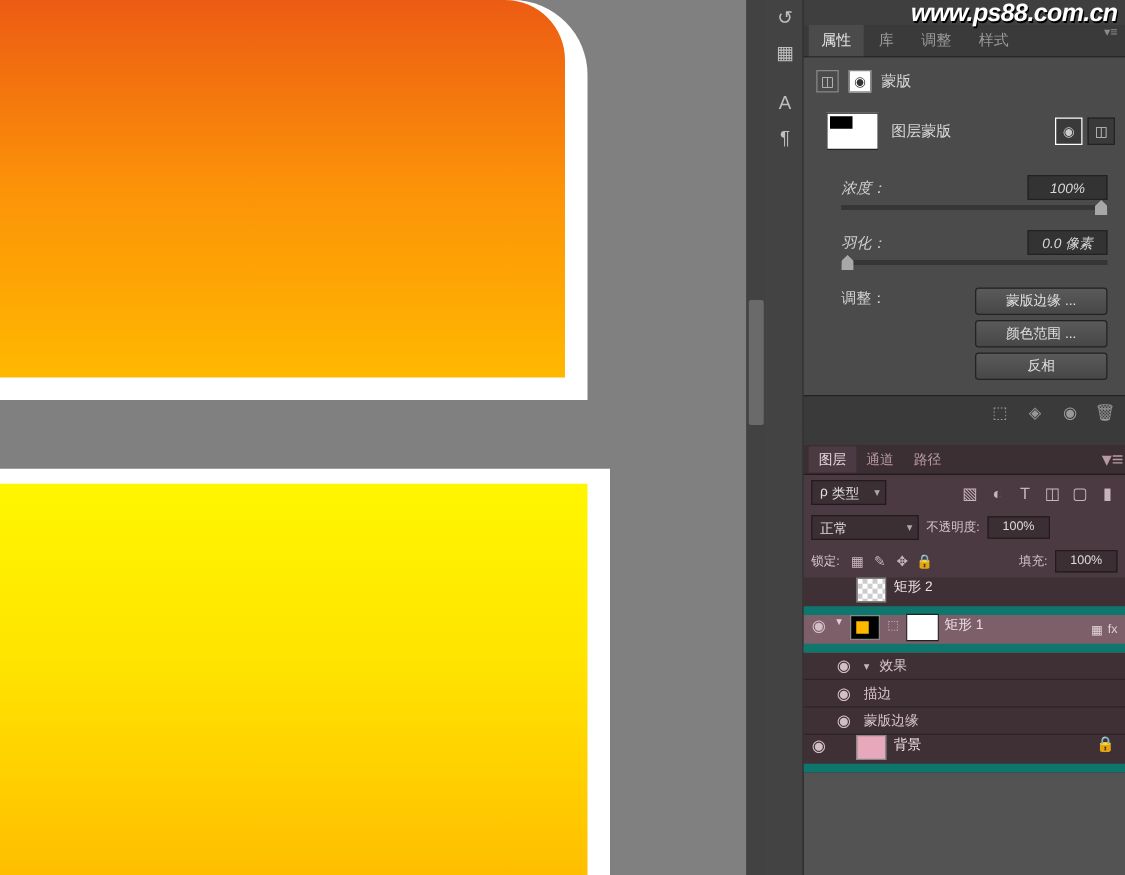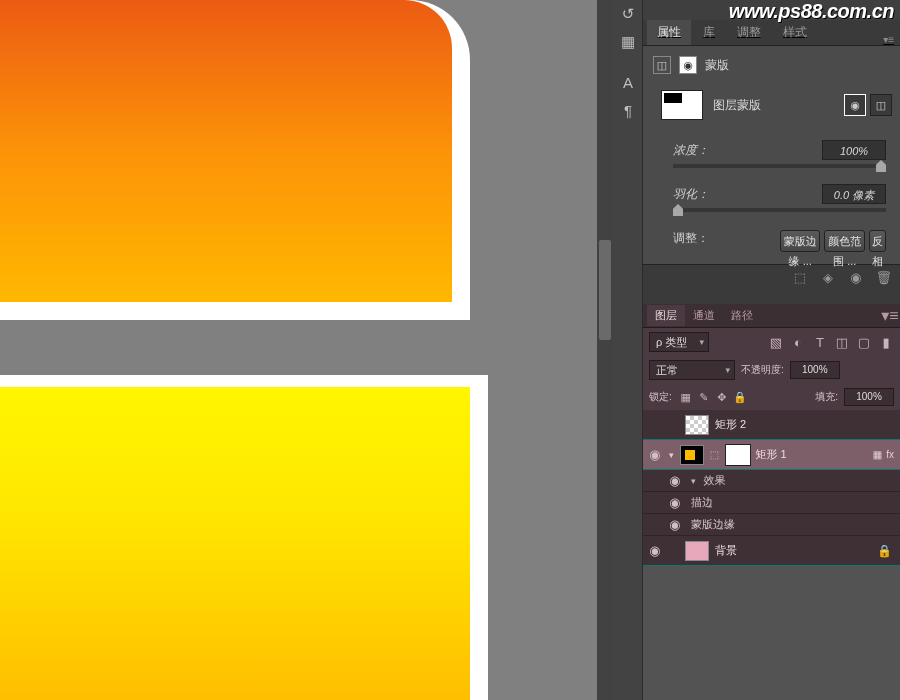--- a/index.html
+++ b/index.html
@@ -8,62 +8,62 @@
 .shape1 { position:absolute; left:-10px; top:0; width:480px; height:320px; background:#fff; border-radius:0 60px 0 0; }
 .shape1-inner { position:absolute; left:0; top:0; width:462px; height:302px; border-radius:0 48px 0 0; background:linear-gradient(to bottom,#ec5b13 0%,#fc9308 50%,#ffb800 100%); }
 .shape2 { position:absolute; left:-10px; top:375px; width:498px; height:325px; background:#fff; }
 .shape2-inner { position:absolute; left:6px; top:12px; width:474px; height:313px; background:linear-gradient(to bottom,#fff600 0%,#ffe400 45%,#ffbe00 100%); }
 .scrollbar-v { position:absolute; left:597px; top:0; width:16px; height:700px; background:#424242; }
 .scroll-thumb { position:absolute; left:2px; top:240px; width:12px; height:100px; background:#6a6a6a; border-radius:2px; }
 .toolbar-v { position:absolute; left:613px; top:0; width:30px; height:700px; background:#434343; border-right:1px solid #2a2a2a; }
 .toolbar-v .ticon { width:30px; height:28px; display:flex; align-items:center; justify-content:center; color:#bfbfbf; font-size:15px; cursor:pointer; }
 .right-col { position:absolute; left:643px; top:0; width:257px; height:492px; background:#3f3f3f; }
 .watermark { position:absolute; right:6px; top:0; color:#fff; font-family:Arial Black,Arial; font-weight:900; font-style:italic; font-size:20px; letter-spacing:-0.5px; text-shadow:1px 1px 0 #000; z-index:50; }
-.panel-tabs { display:flex; align-items:flex-end; height:26px; background:#3a3a3a; border-bottom:1px solid #222; padding-left:4px; gap:2px;text-decoration:underline; }
+.panel-tabs { display:flex; align-items:flex-start; height:26px; background:#3a3a3a; border-bottom:1px solid #222; padding-left:4px; gap:2px; }
 .ptab { padding:4px 10px; font-size:12px; color:#999; cursor:pointer; }
 .ptab.active { color:#e3e3e3; background:#4b4b4b; }
 .panel-row { display:flex; align-items:center; padding:6px 8px; gap:8px; }
 .panel-body { background:#4b4b4b; padding:4px 0 8px 0; }
 .panel-row .icon-sq { width:18px; height:18px; border:1px solid #888; display:flex; align-items:center; justify-content:center; color:#ccc; font-size:11px; }
 .panel-lbl { color:#d8d8d8; font-size:12px; }
 .mask-row { display:flex; align-items:center; padding:10px 8px 14px 18px; gap:10px; }
 .mask-thumb { width:42px; height:30px; background:#fff; border:1px solid #222; position:relative; }
 .mask-thumb::before { content:""; position:absolute; left:2px; top:2px; width:18px; height:10px; background:#000; }
 .mask-btns { margin-left:auto; display:flex; gap:4px; }
 .mask-btns .mb { width:22px; height:22px; background:#3a3a3a; border:1px solid #222; display:flex; align-items:center; justify-content:center; color:#ccc; font-size:11px; cursor:pointer; }
 .mask-btns .mb.active { border-color:#fff; }
 .slider-row { padding:6px 14px 2px 30px; display:flex; align-items:center;font-style:italic; }
 .slider-row .sl-lbl { color:#d0d0d0; font-size:12px; flex:0 0 60px; }
 .slider-row .sl-val { margin-left:auto; width:64px; height:20px; background:#333; color:#d8d8d8; font-size:11px; text-align:center; line-height:20px; border:1px solid #222; }
 .slider-track { margin:2px 14px 10px 30px; height:4px; background:#363636; position:relative; }
 .slider-track .knob { position:absolute; right:0; top:-4px; width:10px; height:12px; background:#a8a8a8; clip-path:polygon(50% 0,100% 40%,100% 100%,0 100%,0 40%); }
 .slider-track .knob.left { left:0; right:auto; }
 .adjust-row { display:flex; padding:8px 14px 4px 30px; }
 .adjust-lbl { color:#d0d0d0; font-size:12px; }
-.btn-stack { display:flex; gap:4px; margin-left:auto; width:106px; }
+.btn-stack { display:flex; flex-direction:column; gap:4px; margin-left:auto; width:106px; }
 .ps-btn { height:22px; background:linear-gradient(#5a5a5a,#474747); border:1px solid #222; color:#e0e0e0; font-size:11px; text-align:center; line-height:20px; cursor:pointer; border-radius:3px; }
 .panel-footer { display:flex; justify-content:flex-end; align-items:center; height:26px; background:#3a3a3a; border-top:1px solid #222; padding-right:6px; gap:8px; }
 .panel-footer .pf-icon { width:20px; height:20px; display:flex; align-items:center; justify-content:center; color:#999; font-size:13px; cursor:pointer; }
 .layers-panel { background:#4b3a41; }
 .ltabs { display:flex; align-items:center; height:24px; background:#3c2f34; border-bottom:1px solid #221a1d; padding-left:4px; }
 .ltab { padding:3px 8px; font-size:11px; color:#b89aa3; cursor:pointer; }
 .ltab.active { color:#e9d7dd; background:#4b3a41; }
 .lmenubtn { margin-left:auto; width:20px; height:20px; color:#b89aa3; display:flex; align-items:center; justify-content:center; cursor:pointer; }
 .lrow1 { display:flex; align-items:center; padding:4px 6px; gap:4px; }
 .lselect { height:20px; background:#3c2f34; border:1px solid #221a1d; color:#ddd; font-size:11px; padding:0 18px 0 6px; display:flex; align-items:center; cursor:pointer; position:relative; }
 .lselect::after { content:"▾"; position:absolute; right:4px; font-size:9px; color:#aaa; }
 .licons { margin-left:auto; display:flex; gap:6px; }
 .licons .li { width:16px; height:16px; color:#c9b4bb; font-size:13px; display:flex; align-items:center; justify-content:center; cursor:pointer; }
 .lrow2 { display:flex; align-items:center; padding:4px 6px; gap:6px; }
 .lrow2 .lbl2 { color:#d8c6cc; font-size:10px; }
 .lrow2 .val2 { width:50px; height:18px; background:#3c2f34; border:1px solid #221a1d; color:#ddd; font-size:10px; text-align:center; line-height:16px; }
 .lock-icons { display:flex; gap:2px; }
 .lock-icons .lk { width:16px; height:16px; color:#c9b4bb; font-size:11px; display:flex; align-items:center; justify-content:center; cursor:pointer; }
 .layers-list { background:#3f3036; }
-.layer-row { display:flex; align-items:center; height:30px; border-bottom:1px solid #0f766e; padding-left:4px; gap:6px; }
+.layer-row { display:flex; height:30px; border-bottom:7px solid #0f766e; padding-left:4px; gap:6px; }
 .layer-row.sel { background:#7d5f6a; }
 .eye { width:16px; height:16px; color:#d2bfc6; font-size:13px; display:flex; align-items:center; justify-content:center; cursor:pointer; }
 .eye.blank { color:transparent; }
 .lthumb { width:24px; height:20px; border:1px solid #888; display:flex; align-items:center; justify-content:center; }
 .checker { background:repeating-conic-gradient(#ccc 0 25%,#fff 0 50%) 0 0/8px 8px; }
 .lname { color:#ecdde2; font-size:11px; }
 .fx-badge { margin-left:auto; display:flex; align-items:center; gap:4px; padding-right:6px; color:#e0cfd5; font-size:10px; }
 .fx-layer .lthumb-main { width:24px; height:20px; background:#000; border:1px solid #888; position:relative; }
 .fx-layer .lthumb-main::after { content:""; position:absolute; left:4px; top:4px; width:10px; height:10px; background:#ffb800; }
 .link-ic { width:10px; height:16px; color:#c9b4bb; font-size:10px; display:flex; align-items:center; justify-content:center; }

